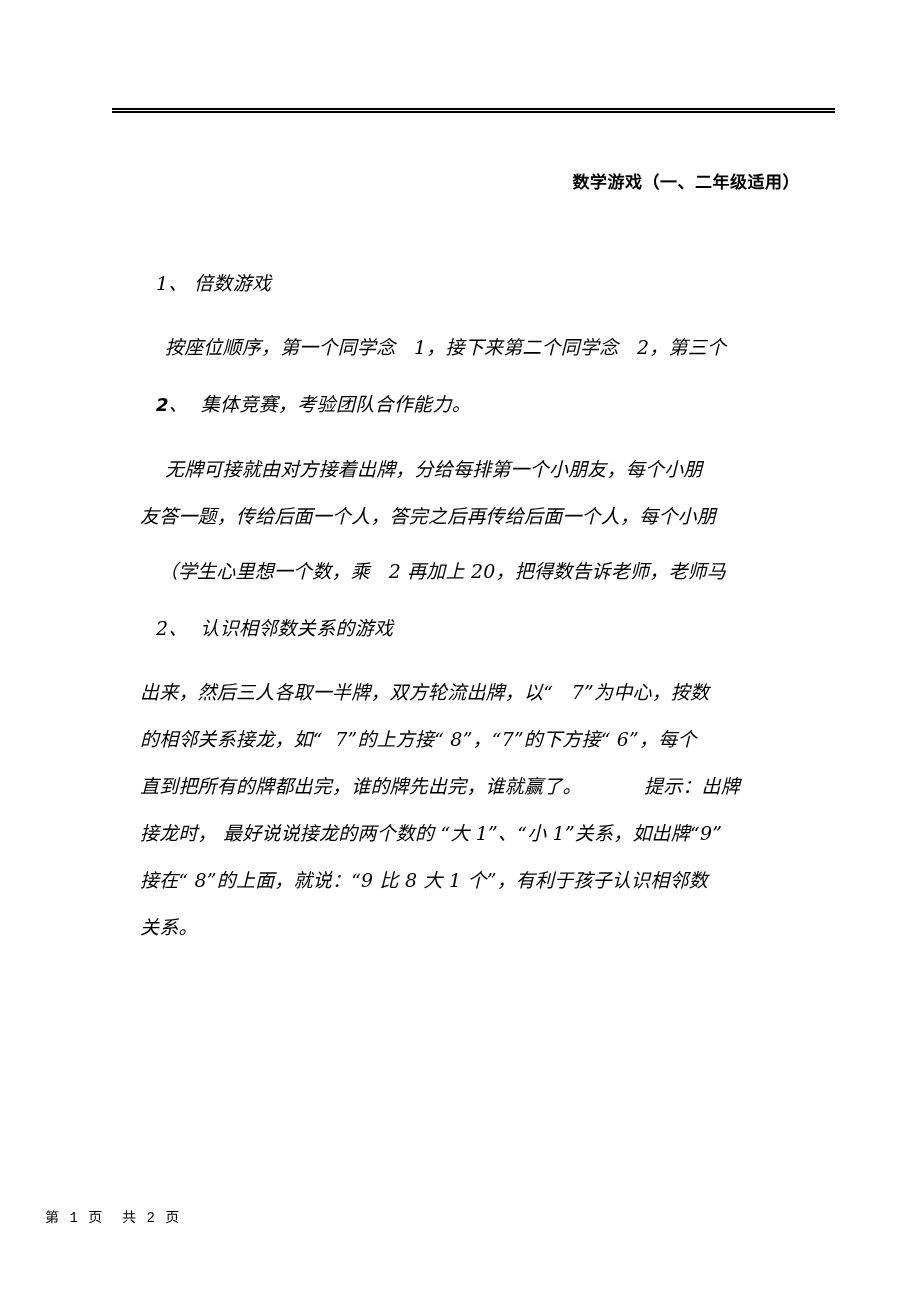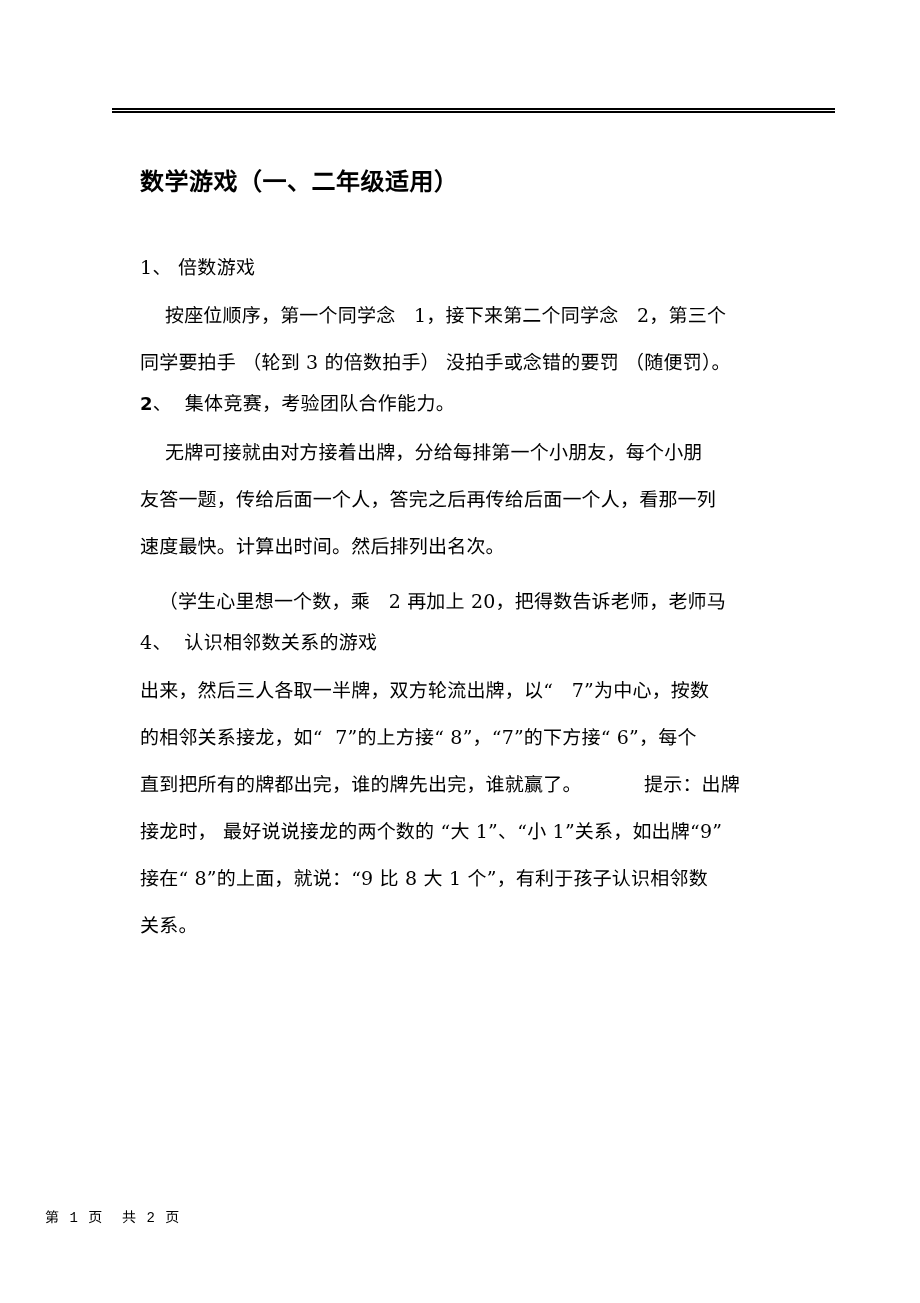--- a/index.html
+++ b/index.html
@@ -46,51 +46,53 @@
 
   
   .doc-body {
     position: absolute;
     left: 140px;
     top: 150px;
     width: 660px;
   }
 
   .doc-title {
-    font-size: 24px;
+    font-size: 17px;
     line-height: 36px;
-    text-align: left;
+    text-align: right;
     letter-spacing: 0.5px;
     margin: 0 0 0 0;
     padding-top: 14px;
     white-space: pre;
   }
 
   .spacer-a { height: 50px; }
 
   .sec-head {
     font-size: 19px;
     line-height: 34px;
-    margin: 0;
+    margin: 16px;
     white-space: pre;
     letter-spacing: 0.3px;
+    font-style: italic;
   }
   .sec-head .num-bold {
     font-weight: bold;
     font-family: "DejaVu Sans", "Liberation Sans", sans-serif;
     font-size: 18px;
   }
 
   .para {
     font-size: 19px;
     line-height: 47px;
     margin: 0;
     text-align: justify;
     text-justify: inter-ideograph;
     letter-spacing: 0.2px;
+    font-style: italic;
   }
   .para .ln {
     display: block;
     white-space: pre;
   }
 
   .gap-sm { height: 8px; }
 
   
   .footer {
@@ -120,37 +122,35 @@
   <div class="doc-body">
 
     <h1 class="doc-title">数学游戏（一、二年级适用）</h1>
 
     <div class="spacer-a"></div>
 
     <p class="sec-head">1、 倍数游戏</p>
     <div class="gap-sm"></div>
     <div class="para">
       <span class="ln">    按座位顺序，第一个同学念   1，接下来第二个同学念   2，第三个</span>
-      <span class="ln">同学要拍手 （轮到 3 的倍数拍手） 没拍手或念错的要罚 （随便罚）。</span>
     </div>
 
     <p class="sec-head"><span class="num-bold">2</span>、  集体竞赛，考验团队合作能力。</p>
     <div class="gap-sm"></div>
     <div class="para">
       <span class="ln">    无牌可接就由对方接着出牌，分给每排第一个小朋友，每个小朋</span>
-      <span class="ln">友答一题，传给后面一个人，答完之后再传给后面一个人，看那一列</span>
-      <span class="ln">速度最快。计算出时间。然后排列出名次。</span>
+      <span class="ln">友答一题，传给后面一个人，答完之后再传给后面一个人，每个小朋</span>
     </div>
 
     <div class="gap-sm"></div>
     <div class="para">
       <span class="ln">   （学生心里想一个数，乘   2 再加上 20，把得数告诉老师，老师马</span>
     </div>
 
-    <p class="sec-head">4、  认识相邻数关系的游戏</p>
+    <p class="sec-head">2、  认识相邻数关系的游戏</p>
     <div class="gap-sm"></div>
     <div class="para">
       <span class="ln">出来，然后三人各取一半牌，双方轮流出牌，以“   7”为中心，按数</span>
       <span class="ln">的相邻关系接龙，如“  7”的上方接“ 8”，“7”的下方接“ 6”，每个</span>
       <span class="ln">直到把所有的牌都出完，谁的牌先出完，谁就赢了。          提示：出牌</span>
       <span class="ln">接龙时， 最好说说接龙的两个数的 “大 1”、“小 1”关系，如出牌“9”</span>
       <span class="ln">接在“ 8”的上面，就说：“9 比 8 大 1 个”，有利于孩子认识相邻数</span>
       <span class="ln">关系。</span>
     </div>
 

